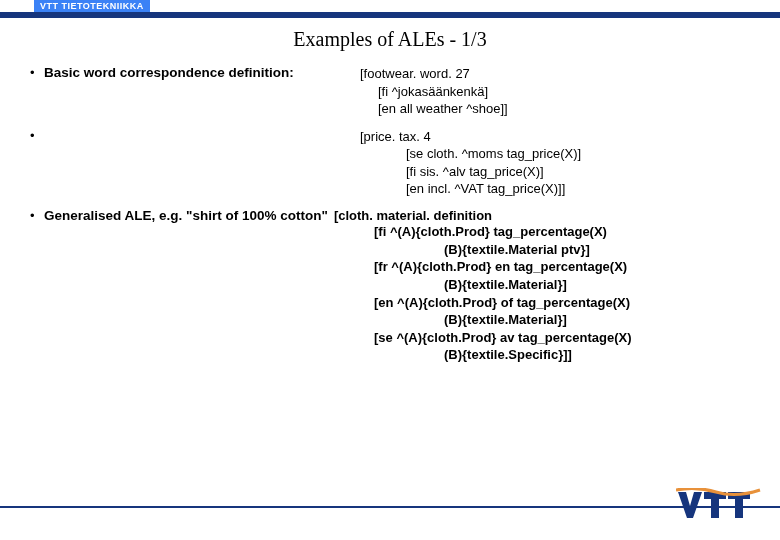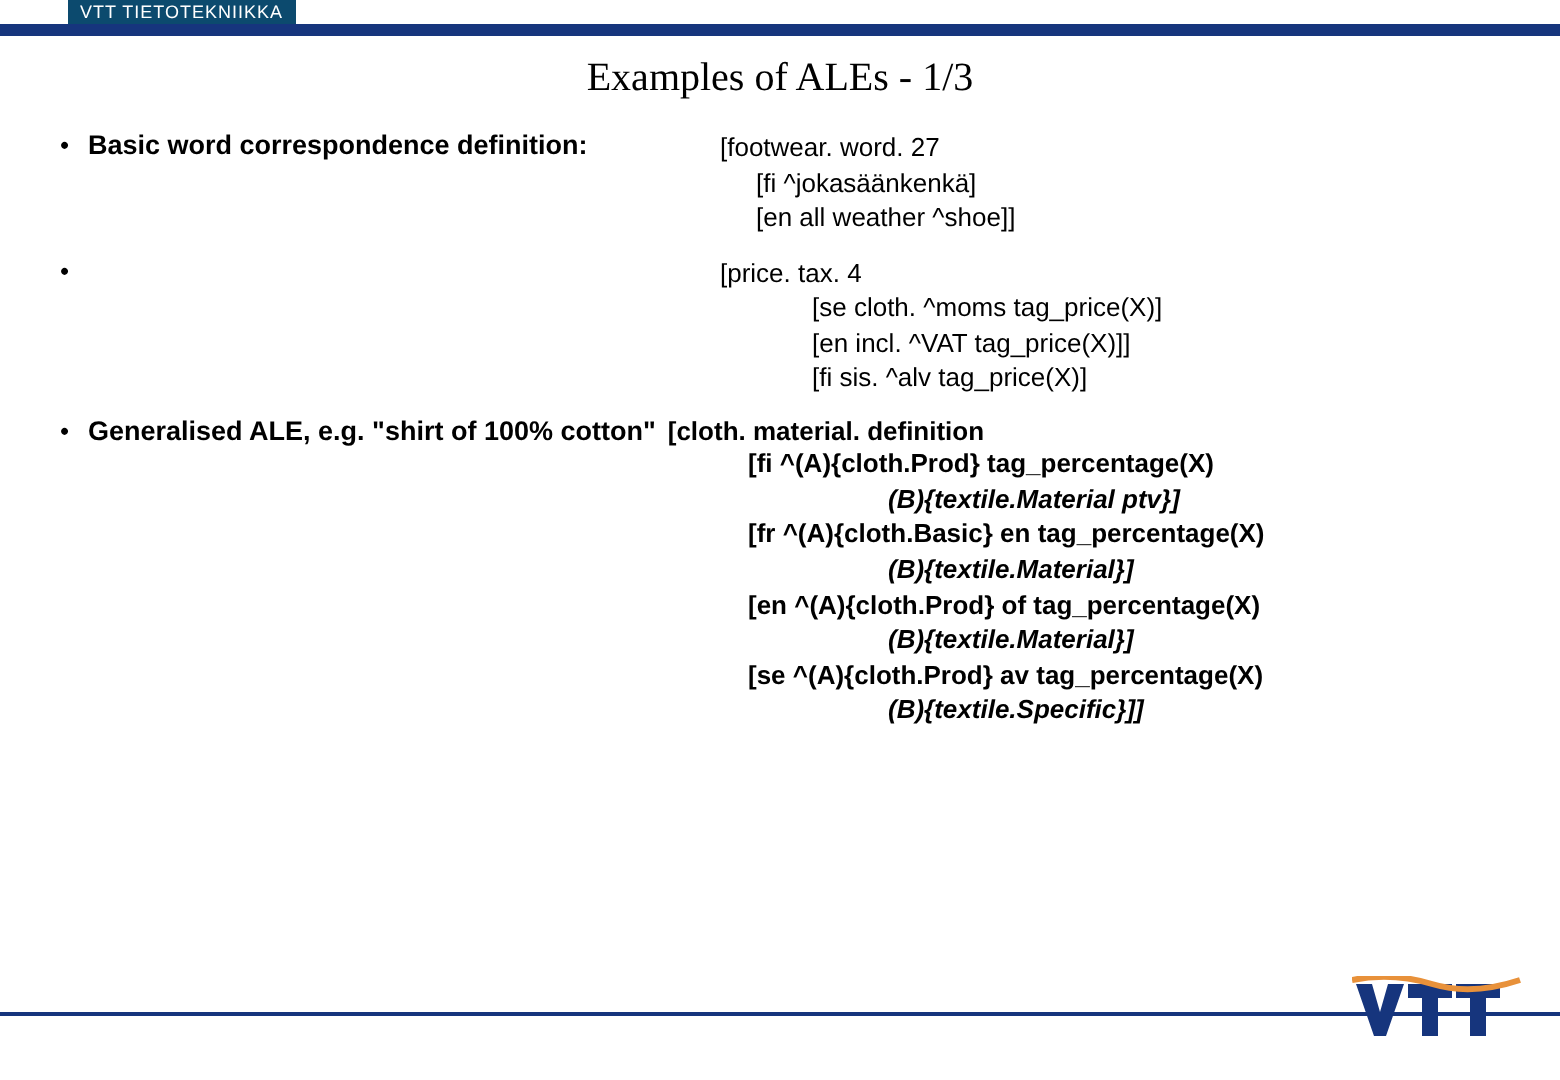--- a/index.html
+++ b/index.html
@@ -16,23 +16,23 @@
     height: 18px;
     background: #ffffff;
     border-bottom: 6px solid #16357d;
     position: relative;
   }
   .topbar-label {
     position: absolute;
     left: 34px;
     bottom: 0;
     font-size: 9px;
-    font-weight: normal;
+    font-weight: bold;
     color: #ffffff;
-    background: #0c4a6e;
+    background: #3b82f6;
     padding: 1px 6px 1px 6px;
     letter-spacing: 0.5px;
     text-align: right;
   }
   .title {
     text-align: center;
     font-size: 20px;
     font-weight: normal;
     color: #000;
     margin-top: 10px;
@@ -63,21 +63,21 @@
     font-size: 13.5px;
   }
   .right-col {
     flex: 1;
     font-weight: normal;
     font-size: 13px;
     line-height: 1.35;
   }
   .indent1 { padding-left: 18px; }
   .indent2 { padding-left: 46px; }
-  .indent2b { padding-left: 70px; font-style: italic; }
+  .indent2b { padding-left: 70px; }
   .row3-wrap {
     display: block;
   }
   .row3-lead {
     display: flex;
     margin-bottom: 0;
   }
   .row3-right {
     font-weight: bold;
     font-size: 13px;
@@ -125,38 +125,38 @@
     </div>
   </div>
 
   <div class="row">
     <div class="bullet-col">
       <div class="bullet">•</div>
     </div>
     <div class="right-col">
       <div>[price. tax. 4</div>
       <div class="indent2">[se cloth. ^moms tag_price(X)]</div>
+      <div class="indent2">[fi sis. ^alv tag_price(X)]</div>
       <div class="indent2">[en incl. ^VAT tag_price(X)]]</div>
-      <div class="indent2">[fi sis. ^alv tag_price(X)]</div>
     </div>
   </div>
 
   <div class="row3-wrap">
     <div class="row3-lead">
       <div class="bullet-col" style="width:auto">
         <div class="bullet">•</div>
         <div class="bullet-text">Generalised ALE, e.g. "shirt of 100% cotton"</div>
       </div>
       <div style="font-weight:bold;font-size:13px;margin-left:6px">[cloth. material. definition</div>
     </div>
     <div class="row3-right">
       <div>&nbsp;</div>
       <div>[fi  ^(A){cloth.Prod} tag_percentage(X)</div>
       <div class="indent2b">(B){textile.Material ptv}]</div>
-      <div>[fr ^(A){cloth.Basic}  en tag_percentage(X)</div>
+      <div>[fr ^(A){cloth.Prod}  en tag_percentage(X)</div>
       <div class="indent2b">(B){textile.Material}]</div>
       <div>[en ^(A){cloth.Prod} of tag_percentage(X)</div>
       <div class="indent2b">(B){textile.Material}]</div>
       <div>[se ^(A){cloth.Prod} av tag_percentage(X)</div>
       <div class="indent2b">(B){textile.Specific}]]</div>
     </div>
   </div>
 
 </div>
 

